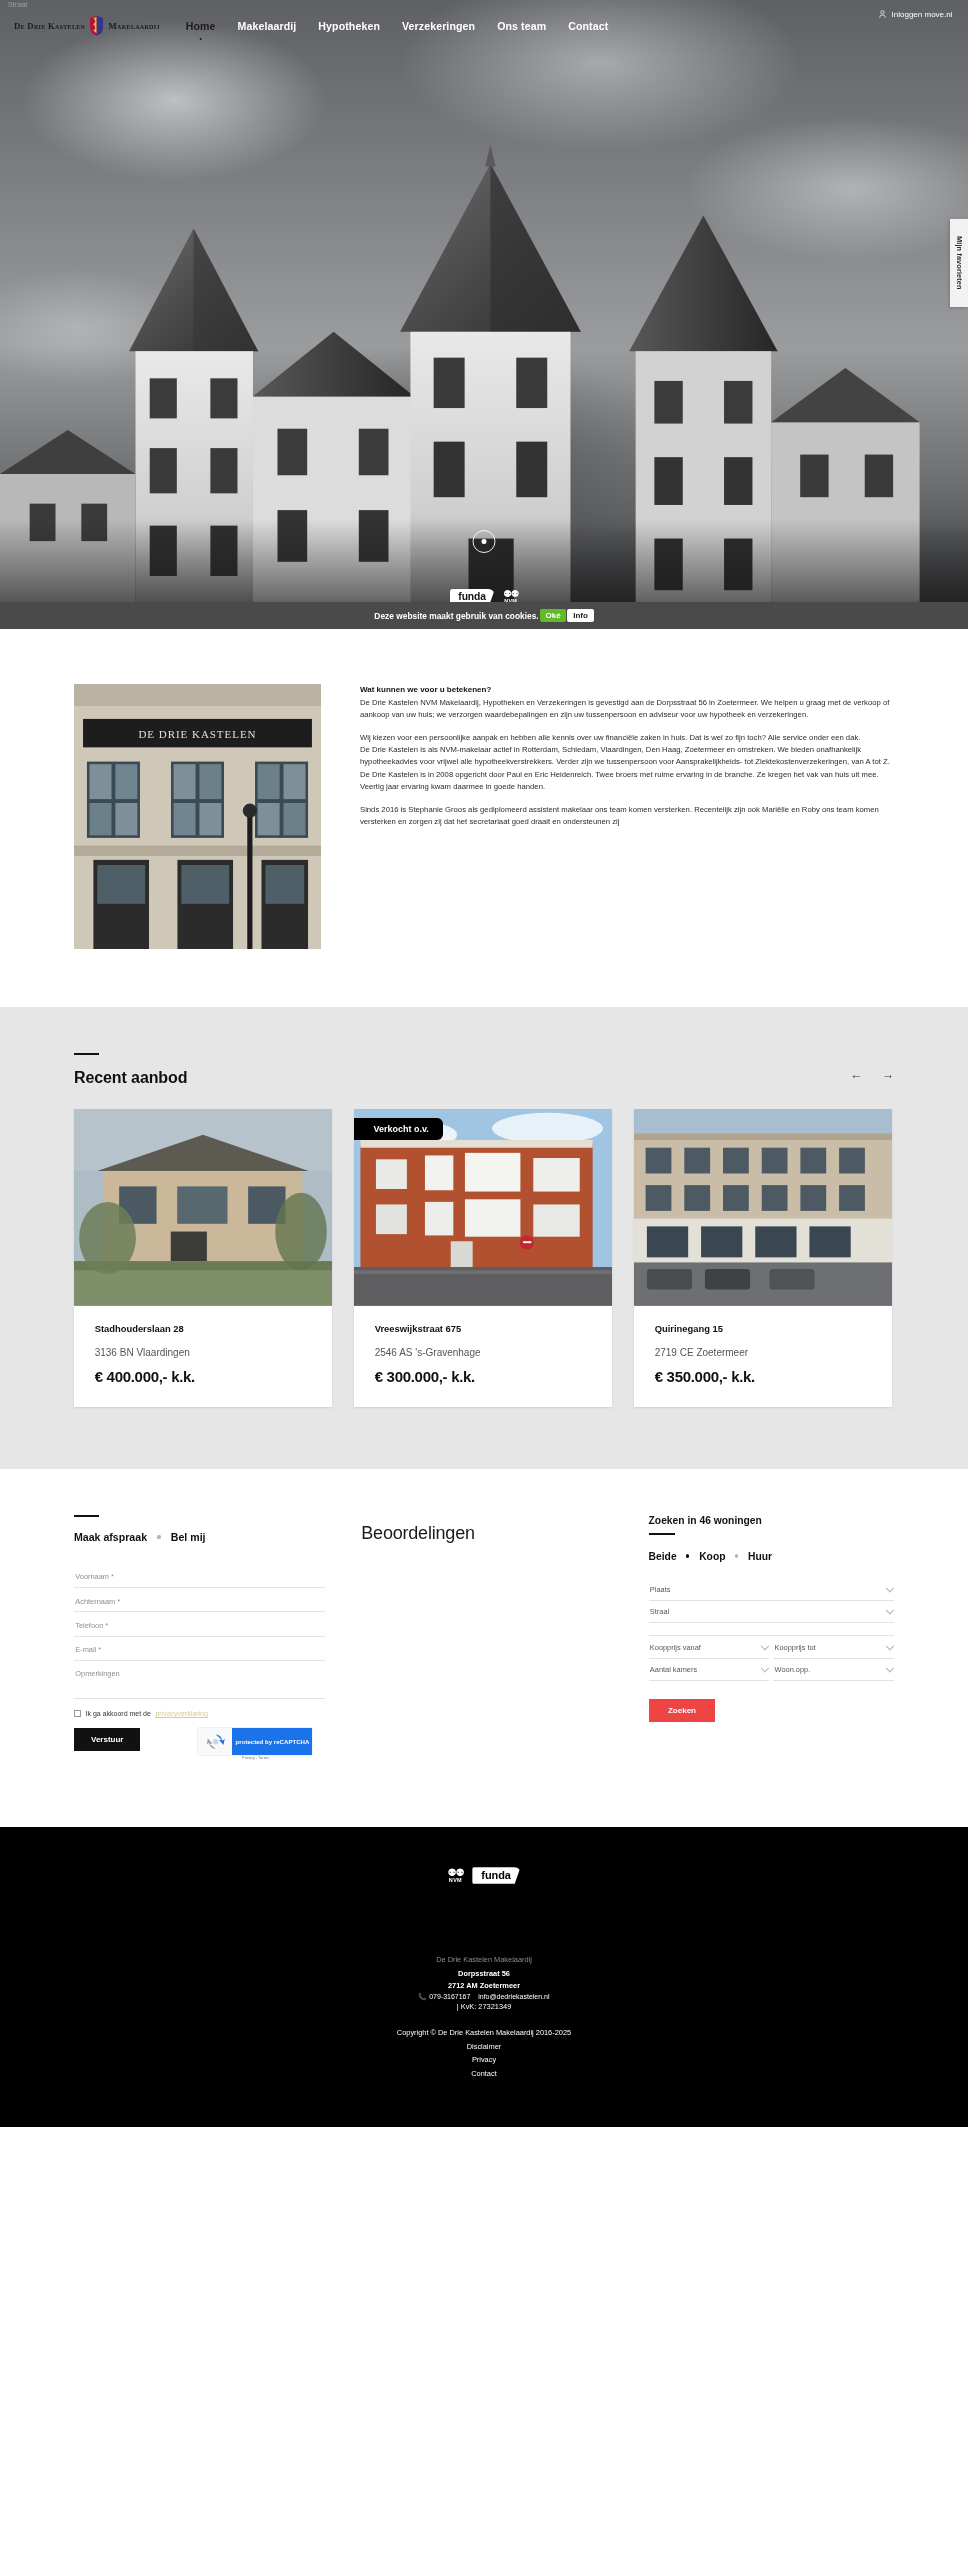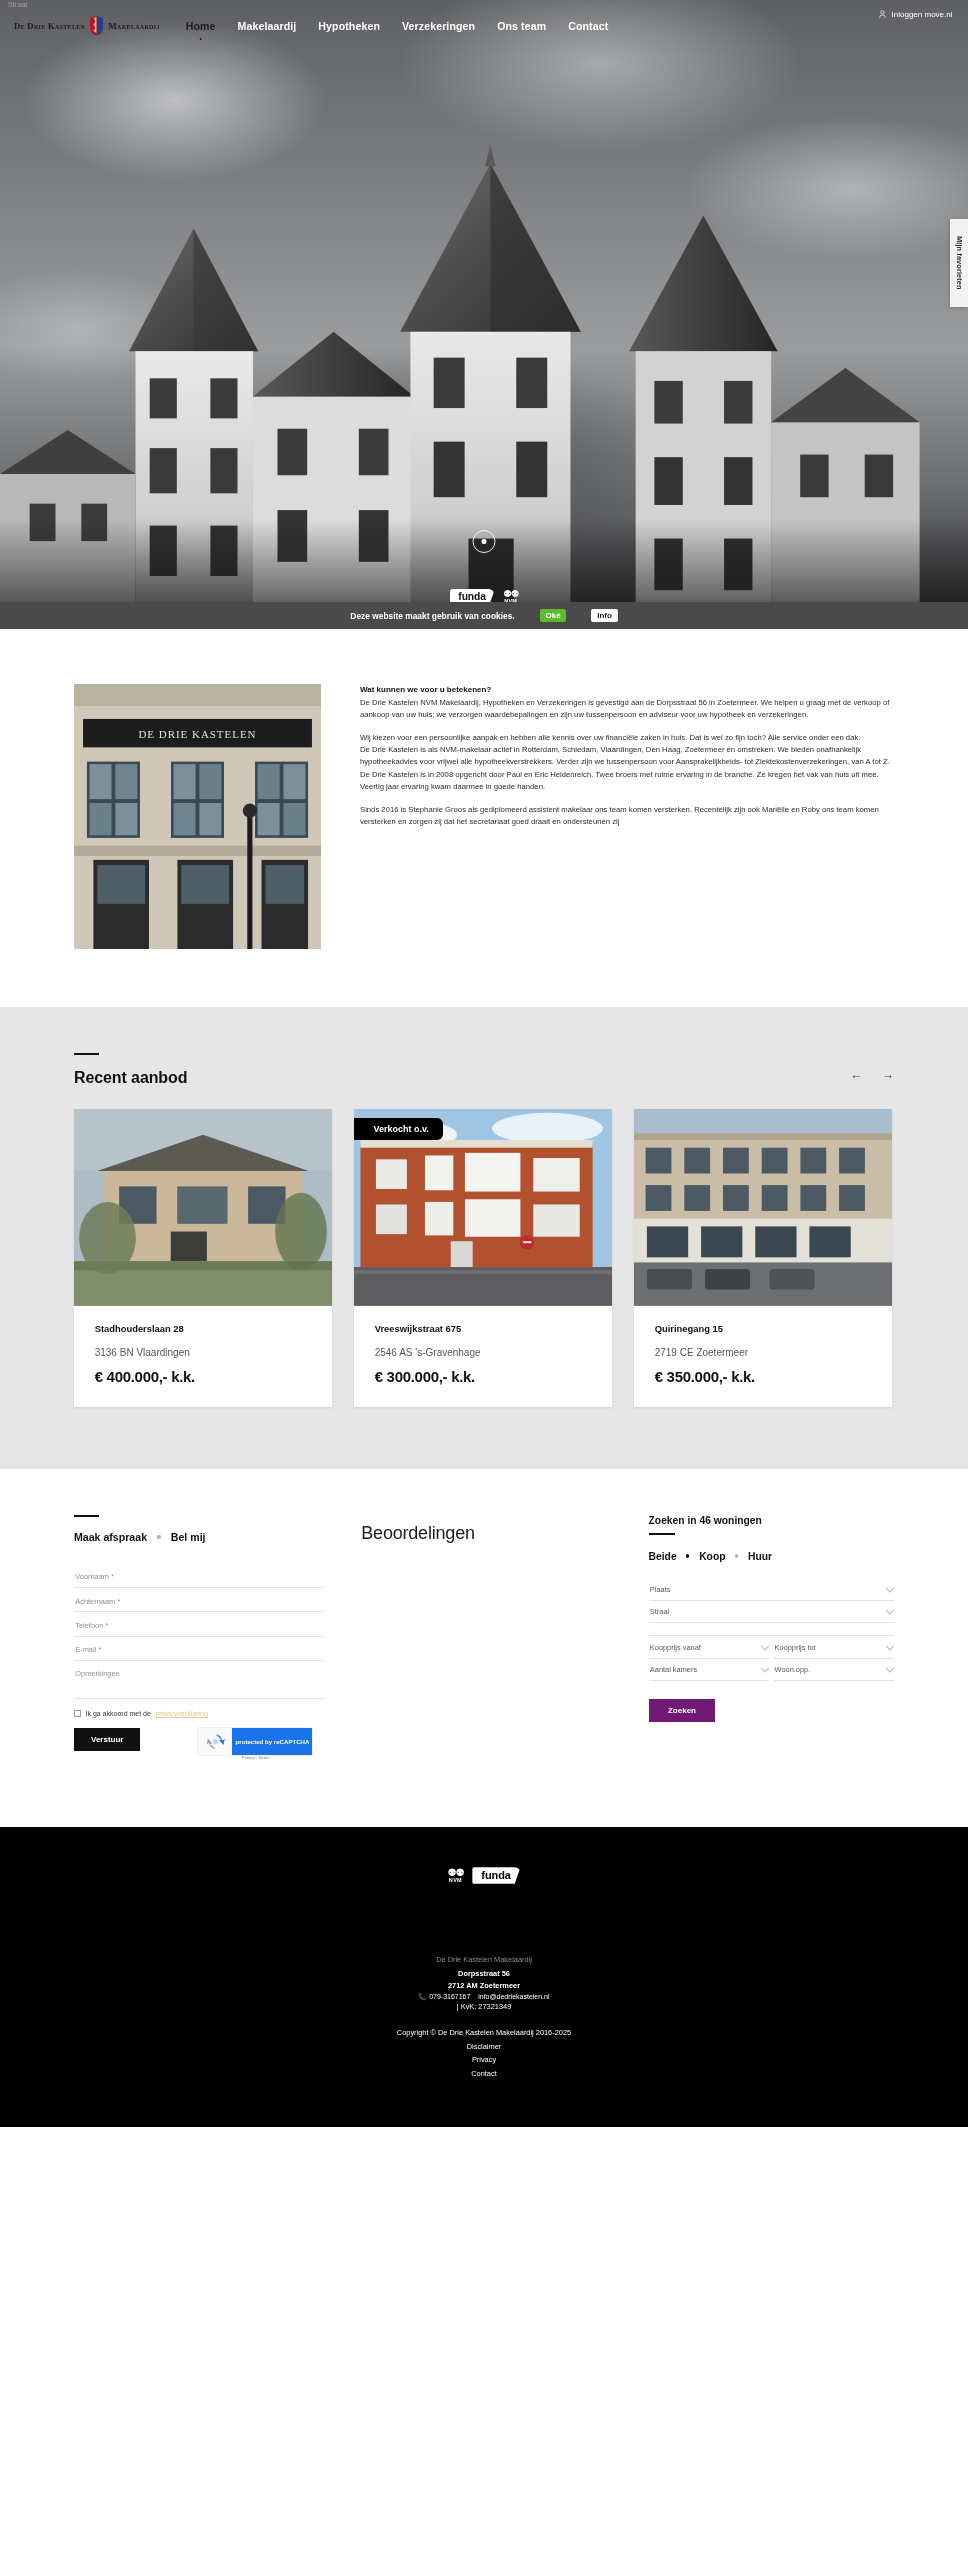--- a/index.html
+++ b/index.html
@@ -98,21 +98,21 @@
     clip-path: polygon(0 0, 100% 0, 88% 100%, 0 100%);
     letter-spacing: -0.1px;
   }
   .nvm-badge { display: flex; flex-direction: column; align-items: center; color: #fff; }
   .nvm-badge .nvm-mark { font-size: 9.7px; line-height: 8.4px; letter-spacing: -1.3px; }
   .nvm-badge .nvm-txt { font-size: 5.5px; font-weight: 800; letter-spacing: 0.2px; }
 
   
   .cookiebar {
     position: absolute; left: 0; right: 0; bottom: 0; height: 27px; z-index: 50;
-    background: #4a4a4a; display: flex; align-items: center; justify-content: center; gap: 25px;
+    background: #4a4a4a; display: flex; align-items: center; justify-content: center; gap: 1px;
   }
   .cookiebar .msg { color: #fff; font-size: 8.4px; font-weight: 600; }
   .cookiebar .btn { font-size: 8px; font-weight: 700; padding: 1.9px 5.8px 2.6px; border-radius: 1.9px; cursor: pointer; }
   .btn-ok { background: #5fbb27; color: #fff; }
   .btn-info { background: #fff; color: #222; }
 
   
   .about { padding: 55px 0 58px; background: #fff; }
   .about-inner { width: 820px; margin: 0 auto; display: flex; gap: 39px; }
   .about-photo {
@@ -203,21 +203,21 @@
   .sel {
     border-bottom: 0.6px solid #e2e2e2; padding: 6.5px 1.3px 5.8px;
     display: flex; align-items: center; justify-content: space-between; cursor: pointer;
   }
   .sel span.lab { font-size: 7.4px; color: #565656; }
   .sel span.lab.ph { color: #9e9e9e; padding-left: 7.7px; }
   .chev { width: 5.8px; height: 5.8px; border-right: 1px solid #b5b5b5; border-bottom: 1px solid #b5b5b5; transform: rotate(45deg) translate(-1.3px,-1.3px); }
   .sel-row { display: flex; gap: 4px; }
   .sel-row > .sel { flex: 1; }
   .btn-search {
-    margin-top: 18px; background: #701a75; color: #fff; border: 0; font-size: 8px;
+    margin-top: 18px; background: #ef4444; color: #fff; border: 0; font-size: 8px;
     font-weight: 700; padding: 7px 19.4px; cursor: pointer; font-family: "Liberation Sans", sans-serif;
   }
 
   
   .footer { background: #000; color: #fff; padding: 40px 0 46px; text-align: center; }
   .f-badges { display: flex; align-items: center; justify-content: center; gap: 9px; margin-bottom: 71px; }
   .f-nvm { display: flex; flex-direction: column; align-items: center; color: #fff; }
   .f-nvm .m { font-size: 10.3px; line-height: 9px; letter-spacing: -1.3px; }
   .f-nvm .t { font-size: 5.5px; font-weight: 800; letter-spacing: 0.3px; }
   .f-funda {

